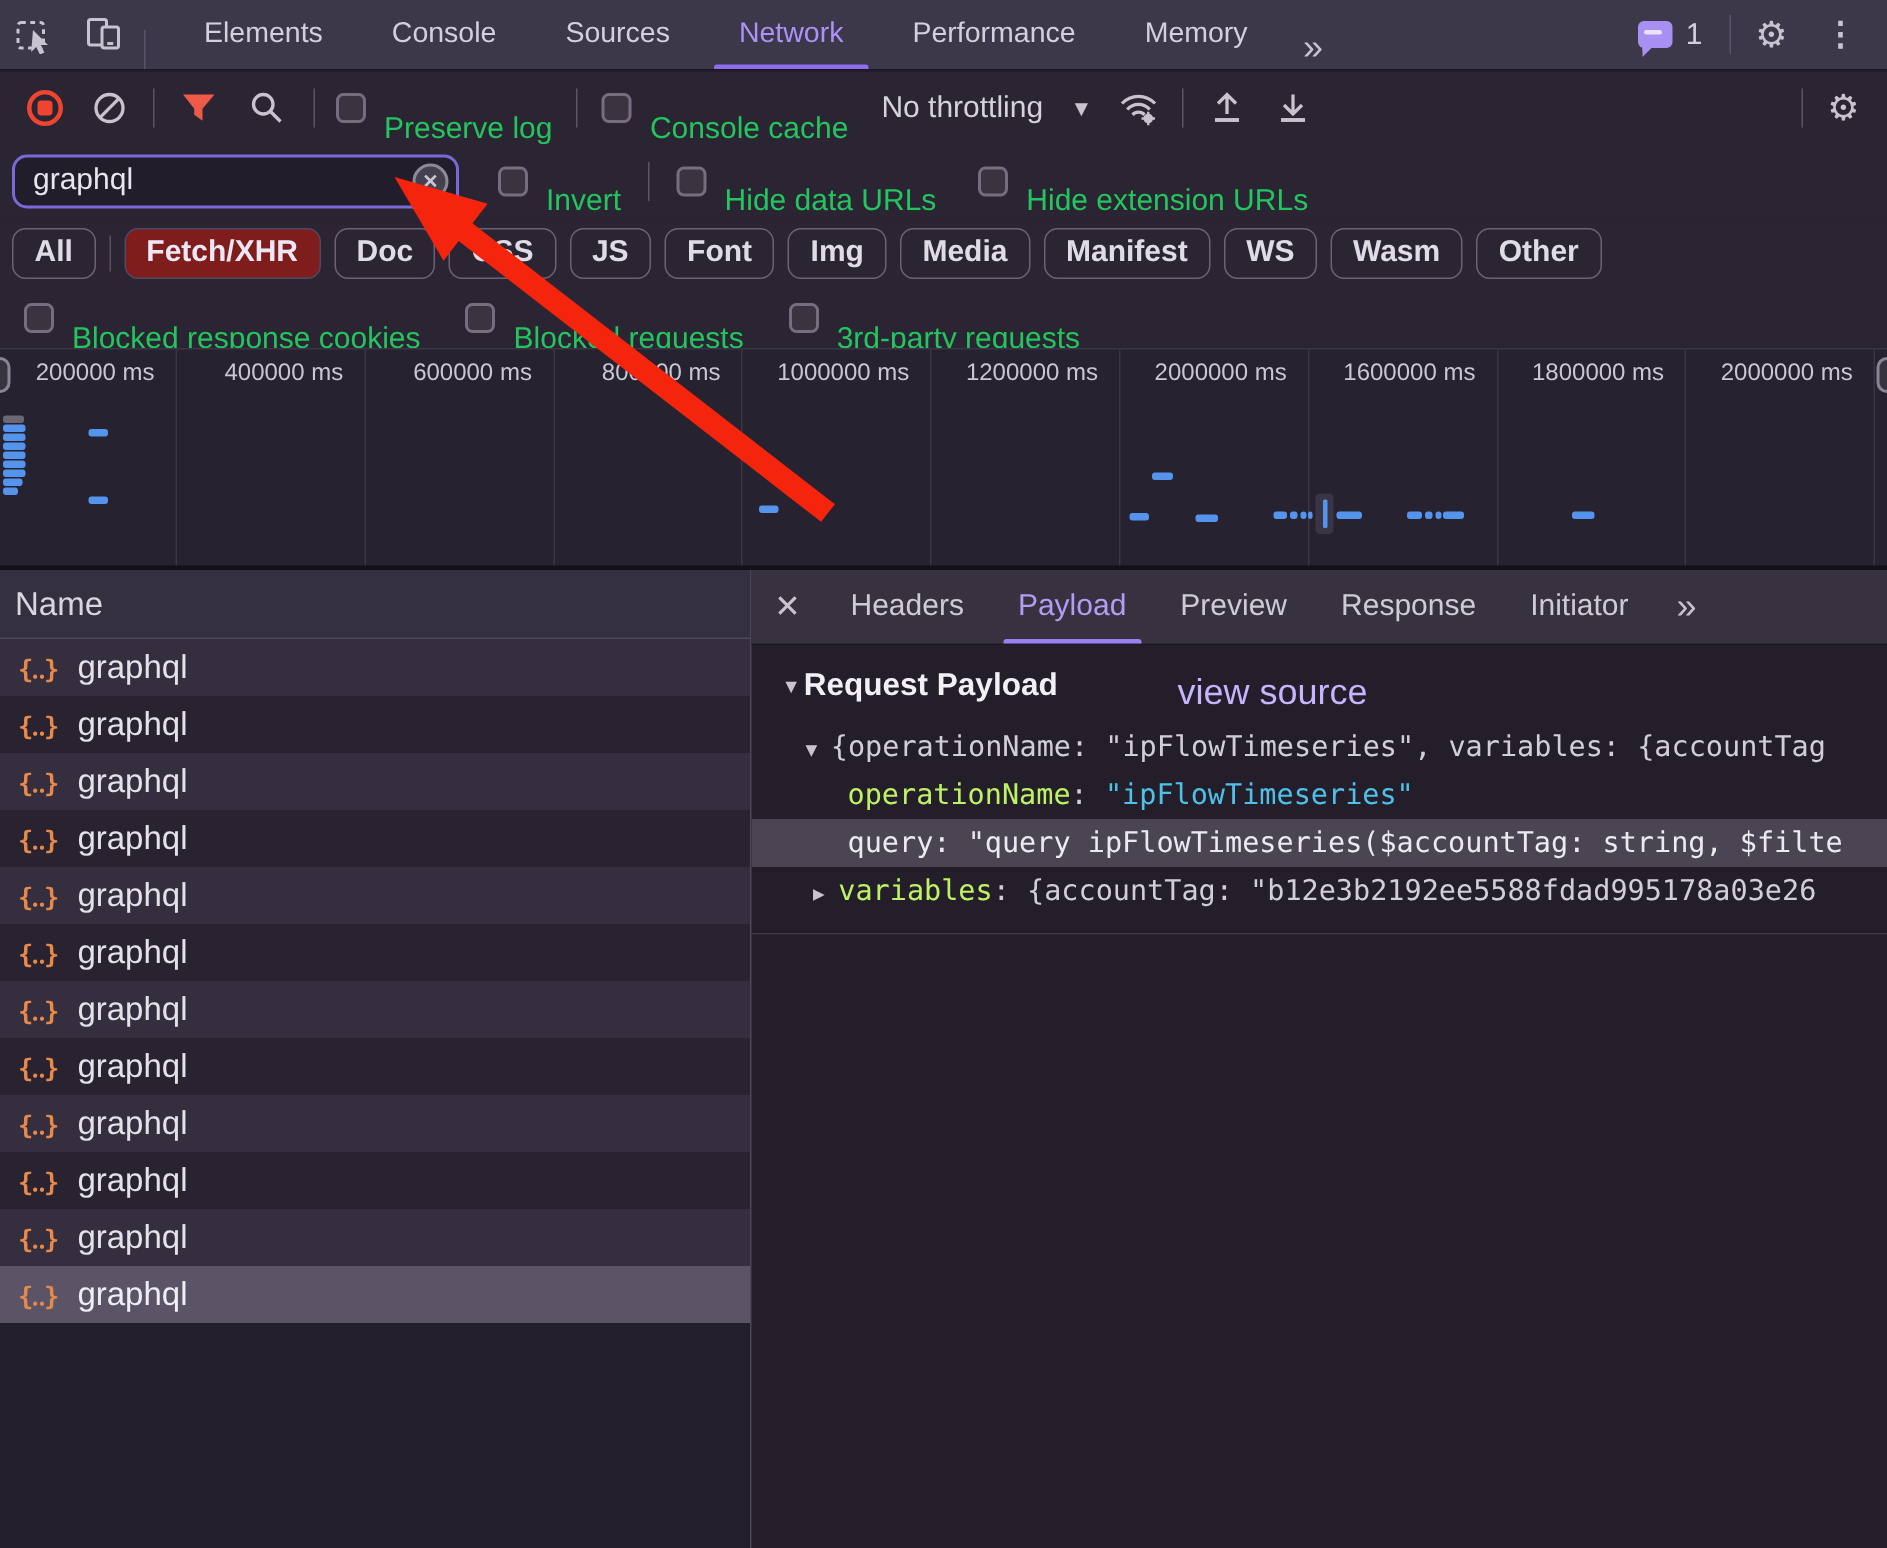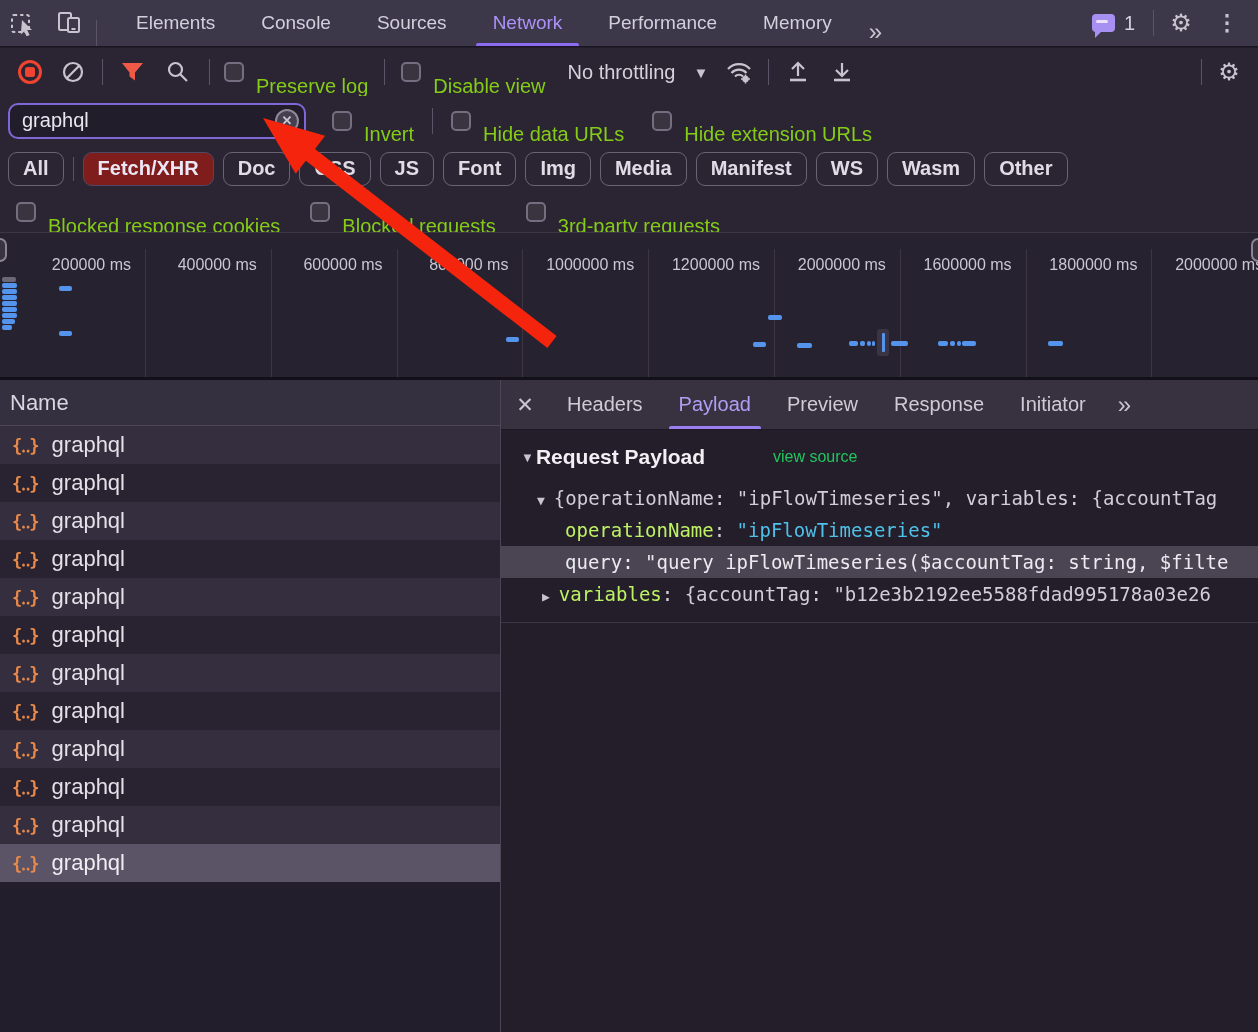--- a/index.html
+++ b/index.html
@@ -24,21 +24,21 @@
   .glyph { font-size:24px; color:#c8c3ce; }
 
   
   #toolbar2 { position:absolute; left:0; top:48px; width:1258px; height:48px; background:#2b2533; display:flex; align-items:center; }
   .record-btn { width:24px; height:24px; border:3px solid #ee4430; border-radius:50%; margin-left:18px;
                 display:flex; align-items:center; justify-content:center; cursor:pointer; }
   .record-btn i { width:10px; height:10px; background:#ee4430; border-radius:2.5px; }
   .icon-btn { display:flex; align-items:center; justify-content:center; width:34px; height:34px; cursor:pointer; }
   .cb { width:20px; height:20px; border-radius:5px; border:2px solid #746e80; background:#3a3441; flex:none; }
   .cb-item { display:flex; align-items:center; gap:12px; cursor:pointer; }
-  .cb-label { font-size:20px; color:#84cc16; white-space:nowrap;margin-top:28px; }
+  .cb-label { font-size:20px; color:#22c55e; white-space:nowrap;margin-top:28px; }
   .throttle { display:flex; align-items:center; gap:18px; margin-left:22px; cursor:pointer; }
   .throttle .val { font-size:20px; color:#d6d2dc; }
   .throttle .arr { font-size:15px; color:#c8c3ce; }
 
   
   #filterrow { position:absolute; left:0; top:96px; width:1258px; height:49px; background:#2b2533; display:flex; align-items:center; }
   #filter-box { position:relative; margin-left:8px; width:298px; height:36px; }
   #filter-input { width:100%; height:100%; background:#221d2b; border:2px solid #7d68d8; border-radius:10px;
                   color:#e8e5ee; font-size:20px; font-family:"Liberation Sans",sans-serif; padding:0 40px 0 12px; outline:none; }
   #filter-clear { position:absolute; right:7px; top:6px; width:24px; height:24px; border-radius:50%;
@@ -53,21 +53,21 @@
   .chip-selected { background:#7f1d1d; border-color:#4f4864; color:#ece7f5; }
   .chip-divider { width:1px; height:24px; background:#585264; }
 
   
   #options-row { position:absolute; left:0; top:192px; width:1258px; height:40px; background:#2b2533;
                  display:flex; align-items:center; gap:30px; padding-left:16px; }
 
   
   #overview { position:absolute; left:0; top:232px; width:1258px; height:148px; background:#272230;
               border-top:1px solid #3b3546; border-bottom:3px solid #141019; overflow:hidden; }
-  .ov-col { position:absolute; top:16px; width:146px; height:100%; border-right:1px solid #3b3546; }
+  .ov-col { position:absolute; top:0; width:118px; height:100%; border-right:1px solid #3b3546; }
   .ov-label { text-align:right; padding:7px 14px 0 0; font-size:16px; color:#cac6d2; white-space:nowrap; }
   .ov-bar { position:absolute; height:5px; border-radius:2px; background:#5494ec; }
   .ov-bar.gray { background:#6c6776; }
   .ov-marker { position:absolute; background:#3a3444; border-radius:3px; display:flex; align-items:center; justify-content:center; }
   .ov-marker i { width:3px; height:70%; background:#5494ec; border-radius:1px; }
   .ov-handle { position:absolute; width:14px; height:24px; border:2px solid #8a8596; border-radius:8px; background:#39333f; top:5px; }
 
   
   #requests-panel { position:absolute; left:0; top:380px; width:500px; height:652px; background:#231e2b; }
   #name-header { height:46px; background:#353040; border-bottom:1px solid #4c4656; display:flex; align-items:center;
@@ -83,21 +83,21 @@
   .close-x { width:48px; height:100%; display:flex; align-items:center; justify-content:center;
              font-size:21px; color:#c8c3ce; cursor:pointer; }
   .dtab { height:100%; display:flex; align-items:center; padding:0 18px; font-size:20px; color:#cfcbd6; cursor:pointer; position:relative; }
   .dtab.selected { color:#b29df5; }
   .dtab.selected::after { content:""; position:absolute; left:8px; right:8px; bottom:0; height:3px; background:#9a7ff0; border-radius:2px 2px 0 0; }
 
   #payload { position:relative; width:100%; height:602px; overflow:hidden; }
   .caret { color:#c8c3ce; font-size:13px; }
   #payload-header { position:absolute; left:20px; top:15px; display:flex; align-items:center; gap:2px; }
   #payload-title { font-size:21px; font-weight:bold; color:#f2eff5; }
-  #view-source { position:absolute; left:272px; top:18px; font-size:16px; color:#22c55e; cursor:pointer; white-space:nowrap; }
+  #view-source { position:absolute; left:284px; top:18px; font-size:24px; color:#c4b5fd; cursor:pointer; white-space:nowrap; }
   .code-line { position:absolute; white-space:nowrap; font-family:"DejaVu Sans Mono",monospace; font-size:19px; line-height:32px; height:32px; color:#d2ced9; }
   .code-line .k { color:#bef264; }
   .code-line .s { color:#4fc0e8; }
   .code-line .caret { margin-right:9px; }
   #line-query { left:0; width:758px; background:#4a4453; color:#eceaf0; }
   #line-query .inner { margin-left:64px; }
   #payload-divider { position:absolute; left:0; top:192px; width:758px; height:1px; background:#3b3545; }
 
   
   #arrow-overlay { position:absolute; left:0; top:0; width:1258px; height:1032px; pointer-events:none; z-index:50; }
@@ -163,21 +163,21 @@
     </svg>
   </span>
   <span class="vdiv" style="margin:0 14px;"></span>
   <label class="cb-item">
     <span class="cb"></span>
     <span class="cb-label">Preserve log</span>
   </label>
   <span class="vdiv" style="margin:0 16px;"></span>
   <label class="cb-item">
     <span class="cb"></span>
-    <span class="cb-label">Disable view</span>
+    <span class="cb-label">Console cache</span>
   </label>
   <span class="throttle">
     <span class="val">No throttling</span>
     <span class="arr">▼</span>
   </span>
   <span class="icon-btn" style="margin-left:14px;">
     <svg class="ic" width="28" height="24" viewBox="0 0 28 24">
       <path d="M3 9 a15 15 0 0 1 22 0" fill="none" stroke="#c8c3ce" stroke-width="2.2"></path>
       <path d="M6.5 13 a10 10 0 0 1 15 0" fill="none" stroke="#c8c3ce" stroke-width="2.2"></path>
       <path d="M10 16.5 a5.5 5.5 0 0 1 8 0" fill="none" stroke="#c8c3ce" stroke-width="2.2"></path>

